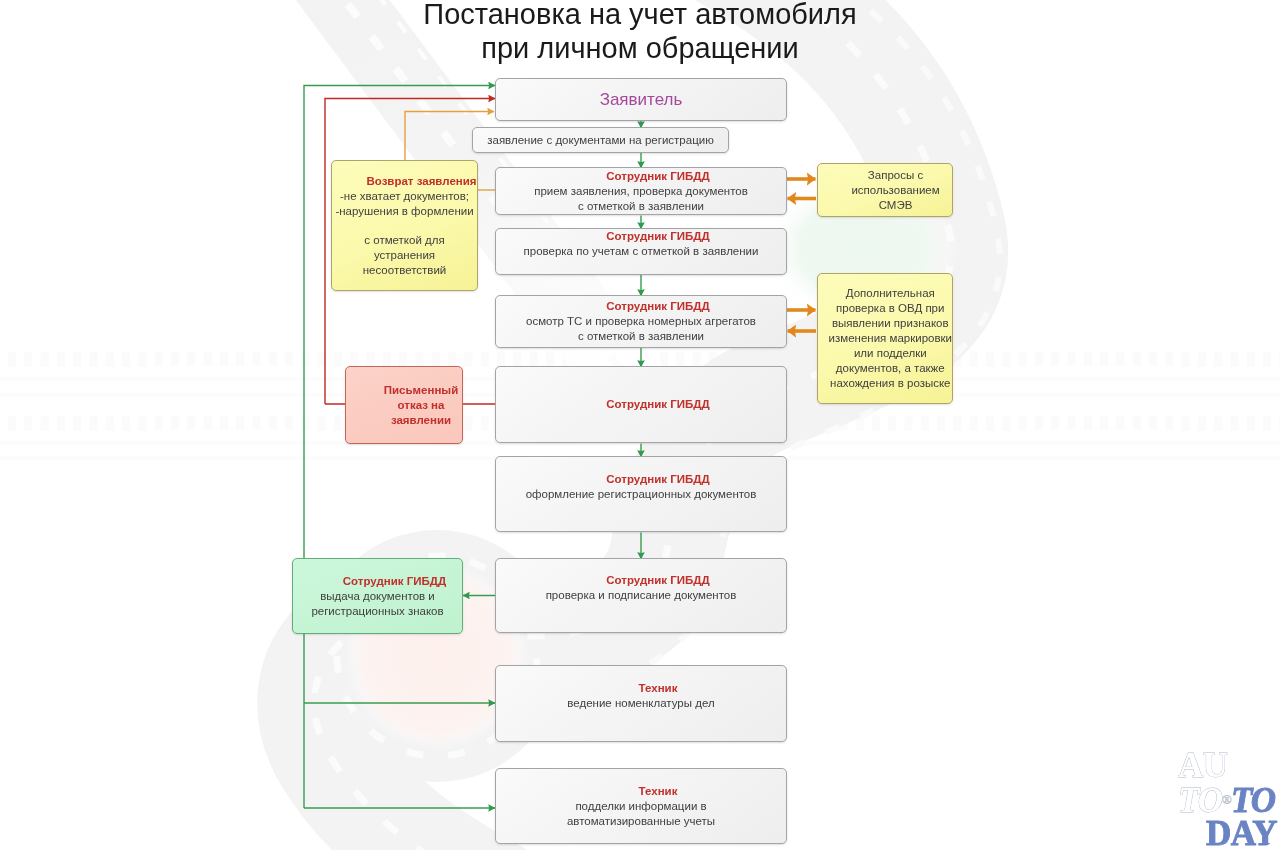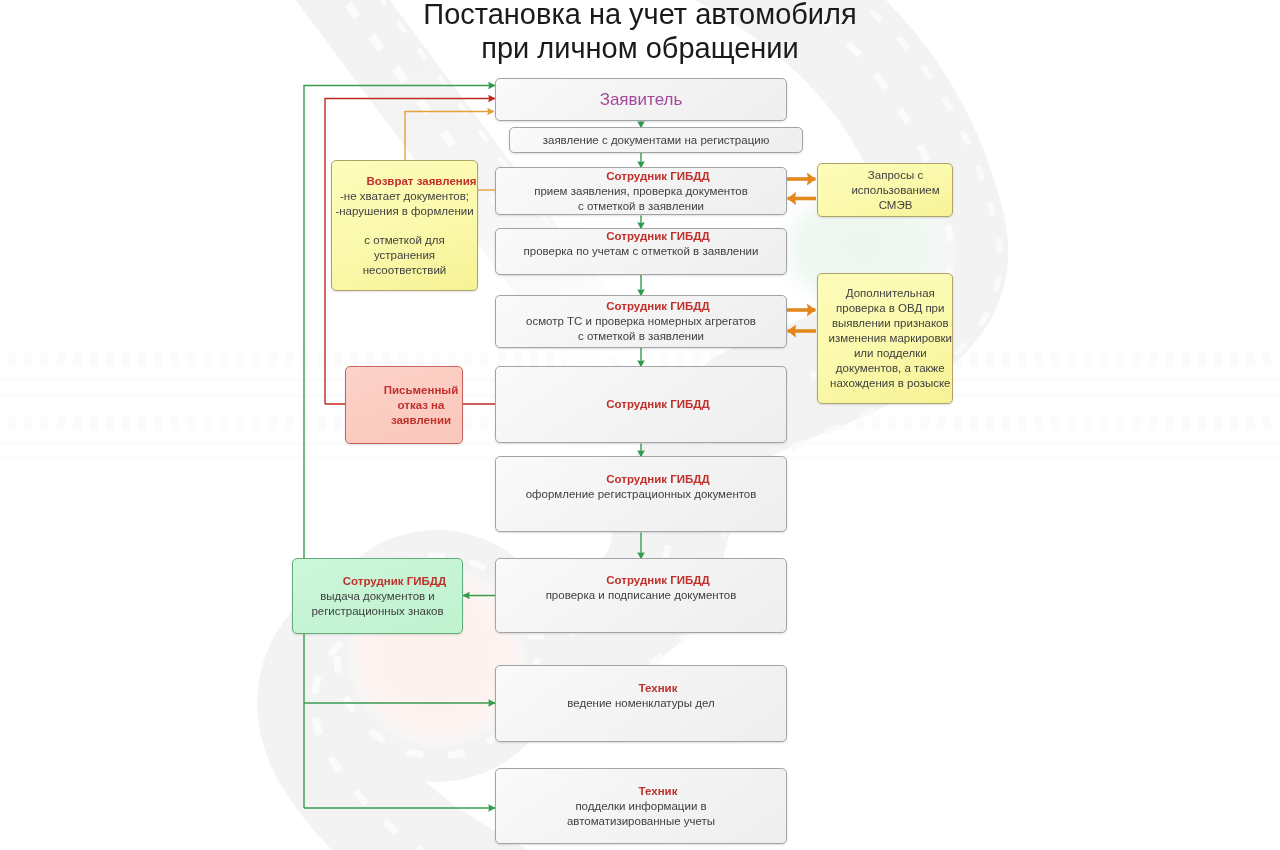--- a/index.html
+++ b/index.html
@@ -146,21 +146,21 @@
       <path d="M816,198.5 L787.5,198.5" marker-end="url(#ahOB)"></path>
       <path d="M787,310 L815.5,310" marker-end="url(#ahOB)"></path>
       <path d="M816,331 L787.5,331" marker-end="url(#ahOB)"></path>
     </g>
   </svg>
 
   <div class="node grey" style="left:495px;top:78px;width:292px;height:43px;">
     <span class="applicant-title">Заявитель</span>
   </div>
 
-  <div class="node grey" style="left:509px;top:127px;width:294px;height:26px;">
+  <div class="node grey" style="left:472px;top:127px;width:257px;height:26px;">
     <span class="btext">заявление с документами на регистрацию</span>
   </div>
 
   <div class="node grey" style="left:495px;top:167px;width:292px;height:48px;">
     <span class="role">Сотрудник ГИБДД</span>
     <span class="btext">прием заявления, проверка документов
 с отметкой в заявлении</span>
   </div>
 
   <div class="node grey pb15" style="left:495px;top:228px;width:292px;height:47px;">
@@ -229,14 +229,21 @@
   <div class="node yellow" style="left:817px;top:273px;width:136px;height:131px;align-items:flex-end;">
     <span class="btext">Дополнительная
 проверка в ОВД при
 выявлении признаков
 изменения маркировки
 или подделки
 документов, а также
 нахождения в розыске</span>
   </div>
 
+  <div class="logo">
+    <div class="logo-l1">AU</div>
+    <div class="logo-l2">
+      <span class="logo-out-it">TO</span><span class="logo-reg">®</span><span class="logo-blue-it">TO</span>
+    </div>
+    <div class="logo-l3">DAY</div>
+  </div>
 
 </div>
 
 </body></html>

